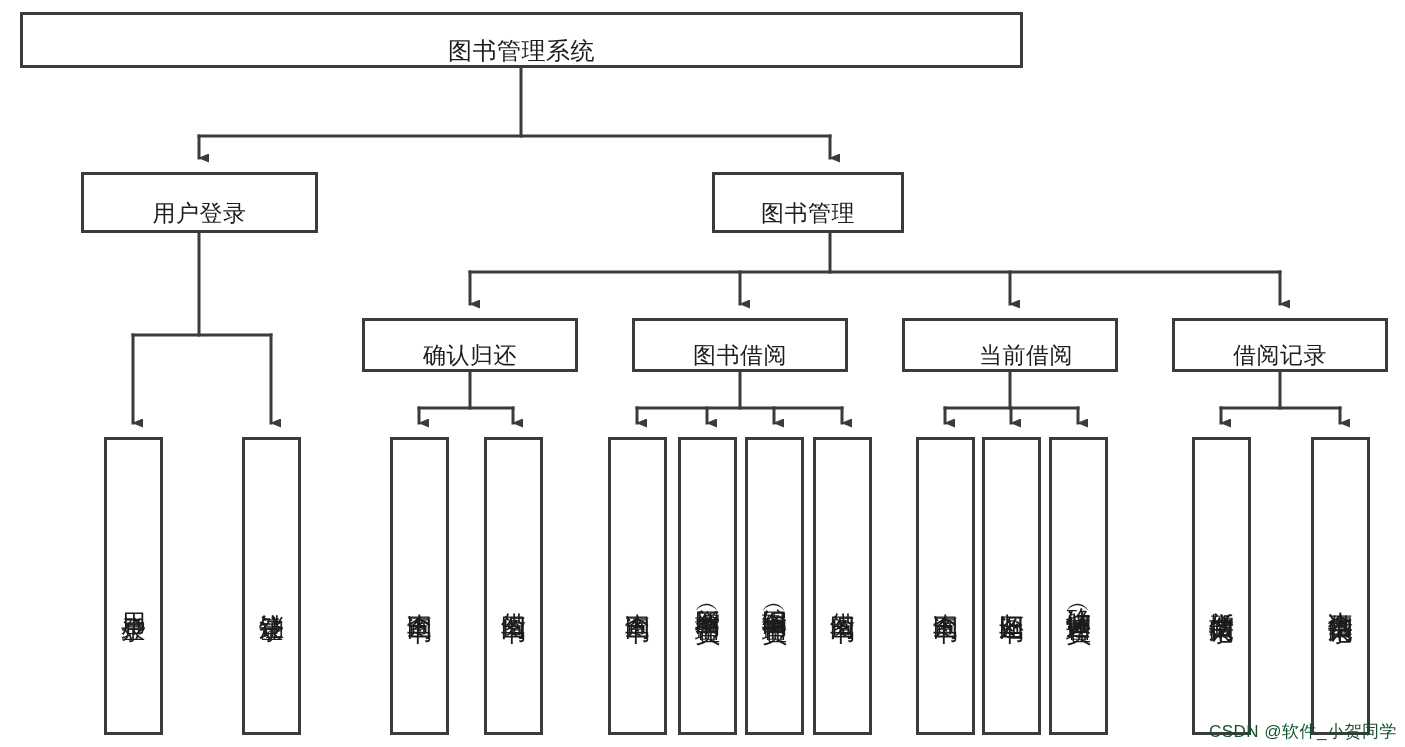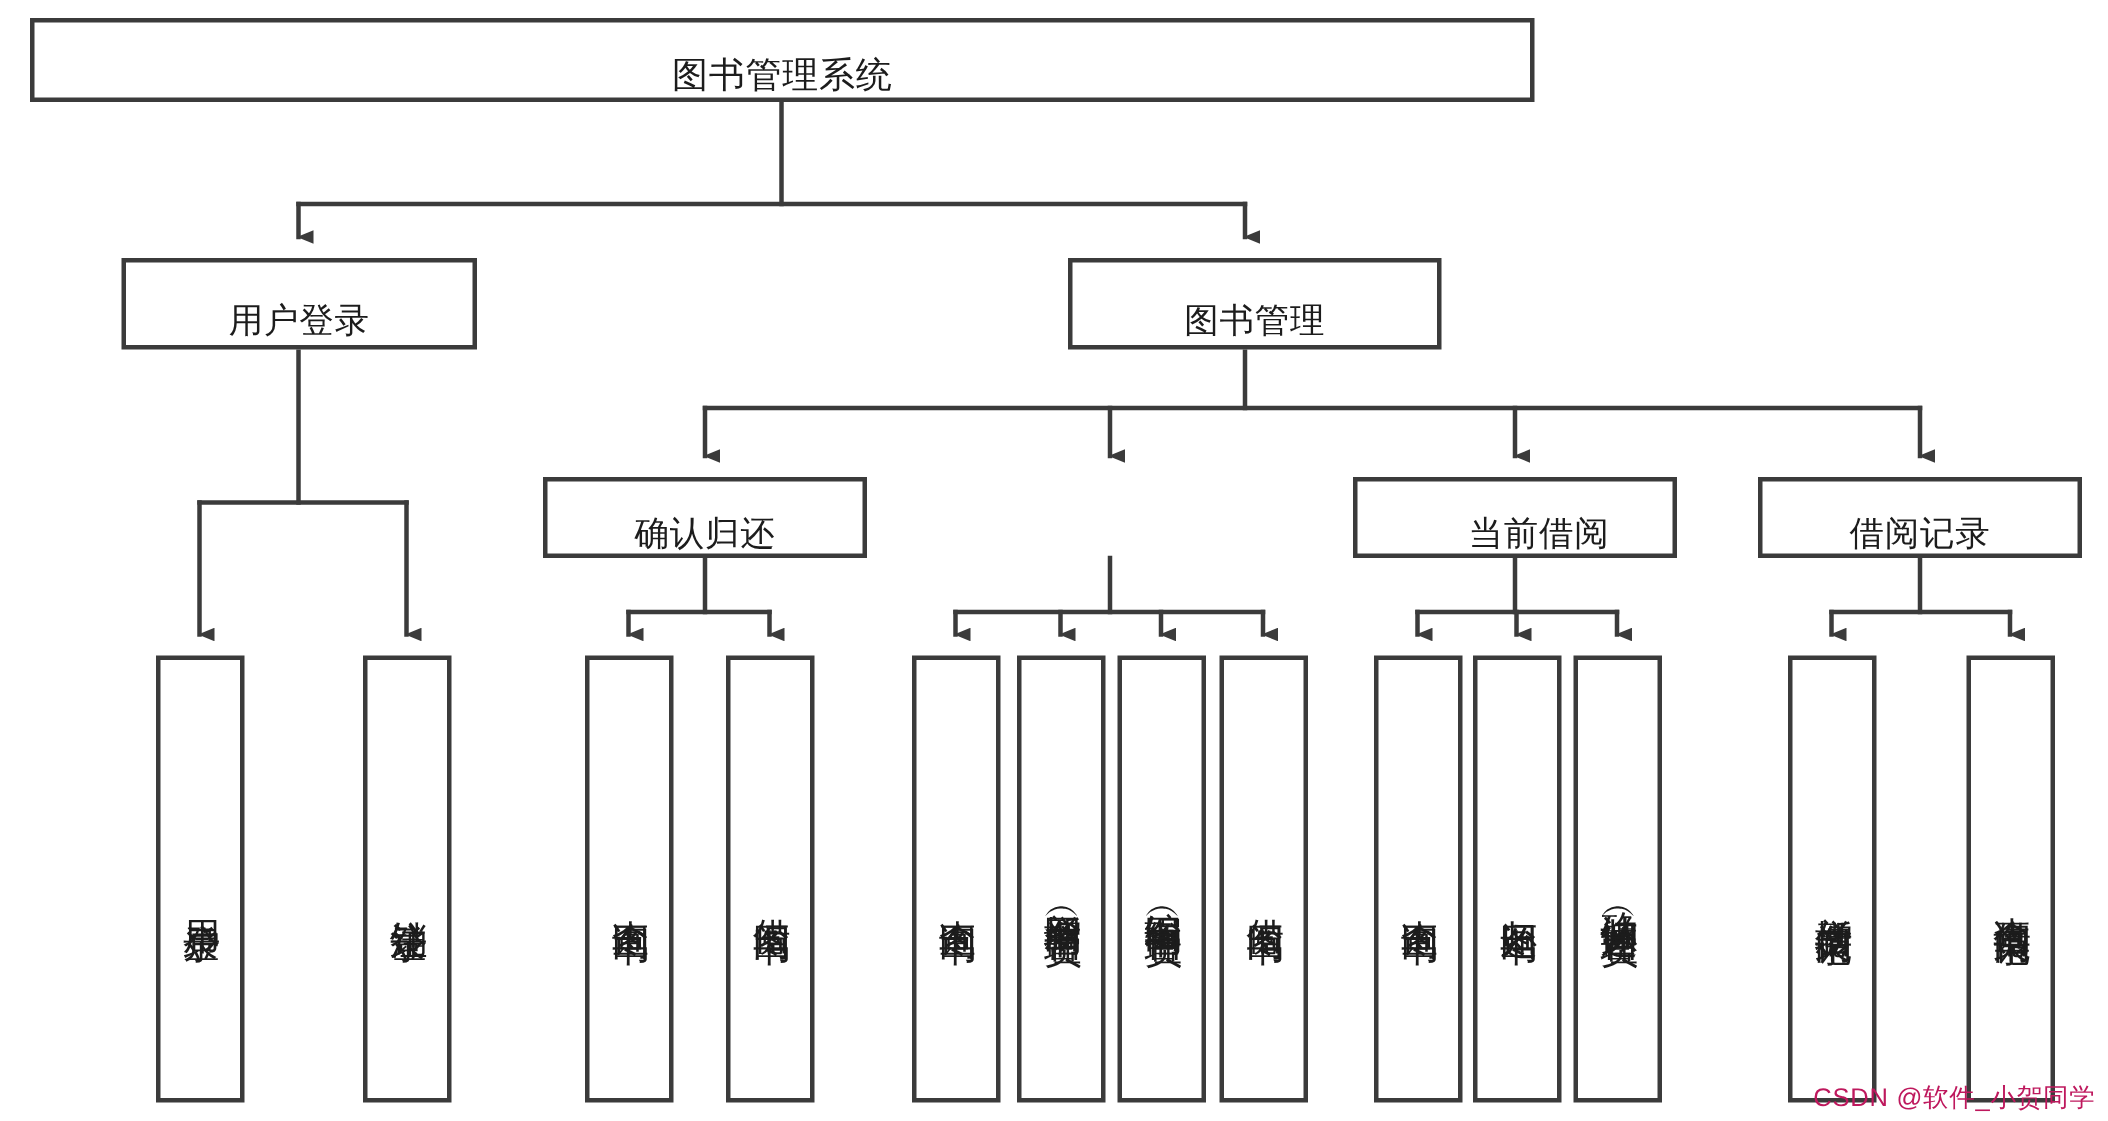--- a/index.html
+++ b/index.html
@@ -22,21 +22,21 @@
      writing-mode:vertical-rl;
      text-orientation:upright;
      font-size:25px;
      line-height:1.16;
      letter-spacing:2px;
      white-space:nowrap;
      max-height:100%;
   }
 
   #watermark{position:absolute;right:8px;bottom:4px;font-size:17px;
-             color:#be185d;letter-spacing:.5px;white-space:nowrap;
+             color:#14532d;letter-spacing:.5px;white-space:nowrap;
              pointer-events:none;}
 </style>
 </head>
 <body>
 
 <div id="stage">
 
   <svg id="wires" viewBox="0 0 1405 747" xmlns="http://www.w3.org/2000/svg">
     <defs>
       <marker id="arrow" markerWidth="9" markerHeight="11" refX="4.5" refY="10" orient="auto" markerUnits="userSpaceOnUse">
@@ -87,26 +87,29 @@
     </g>
   </svg>
 
   <div class="node lvl1" style="left: 20px; top: 12px; width: 1003px; height: 56px;">
     <span class="h-text root">图书管理系统</span>
   </div>
 
   <div class="node" style="left: 81px; top: 172px; width: 237px; height: 61px;">
     <span class="h-text">用户登录</span>
   </div>
-  <div class="node" style="left: 712px; top: 172px; width: 249px; height: 61px;">
+  <div class="node" style="left: 712px; top: 172px; width: 192px; height: 61px;">
     <span class="h-text">图书管理</span>
   </div>
 
   <div class="node" style="left: 362px; top: 318px; width: 216px; height: 54px;">
     <span class="h-text">确认归还</span>
+  </div>
+  <div class="node" style="left: 632px; top: 318px; width: 216px; height: 54px;">
+    <span class="h-text">图书借阅</span>
   </div>
   <div class="node" style="left: 902px; top: 318px; width: 216px; height: 54px; padding-left: 32px;">
     <span class="h-text">当前借阅</span>
   </div>
   <div class="node" style="left: 1172px; top: 318px; width: 216px; height: 54px; text-align: center;">
     <span class="h-text">借阅记录</span>
   </div>
 
   <div class="node leaf" style="left: 104px; top: 437px; width: 59px; height: 298px;">
     <span class="vtext">用户登录</span>

